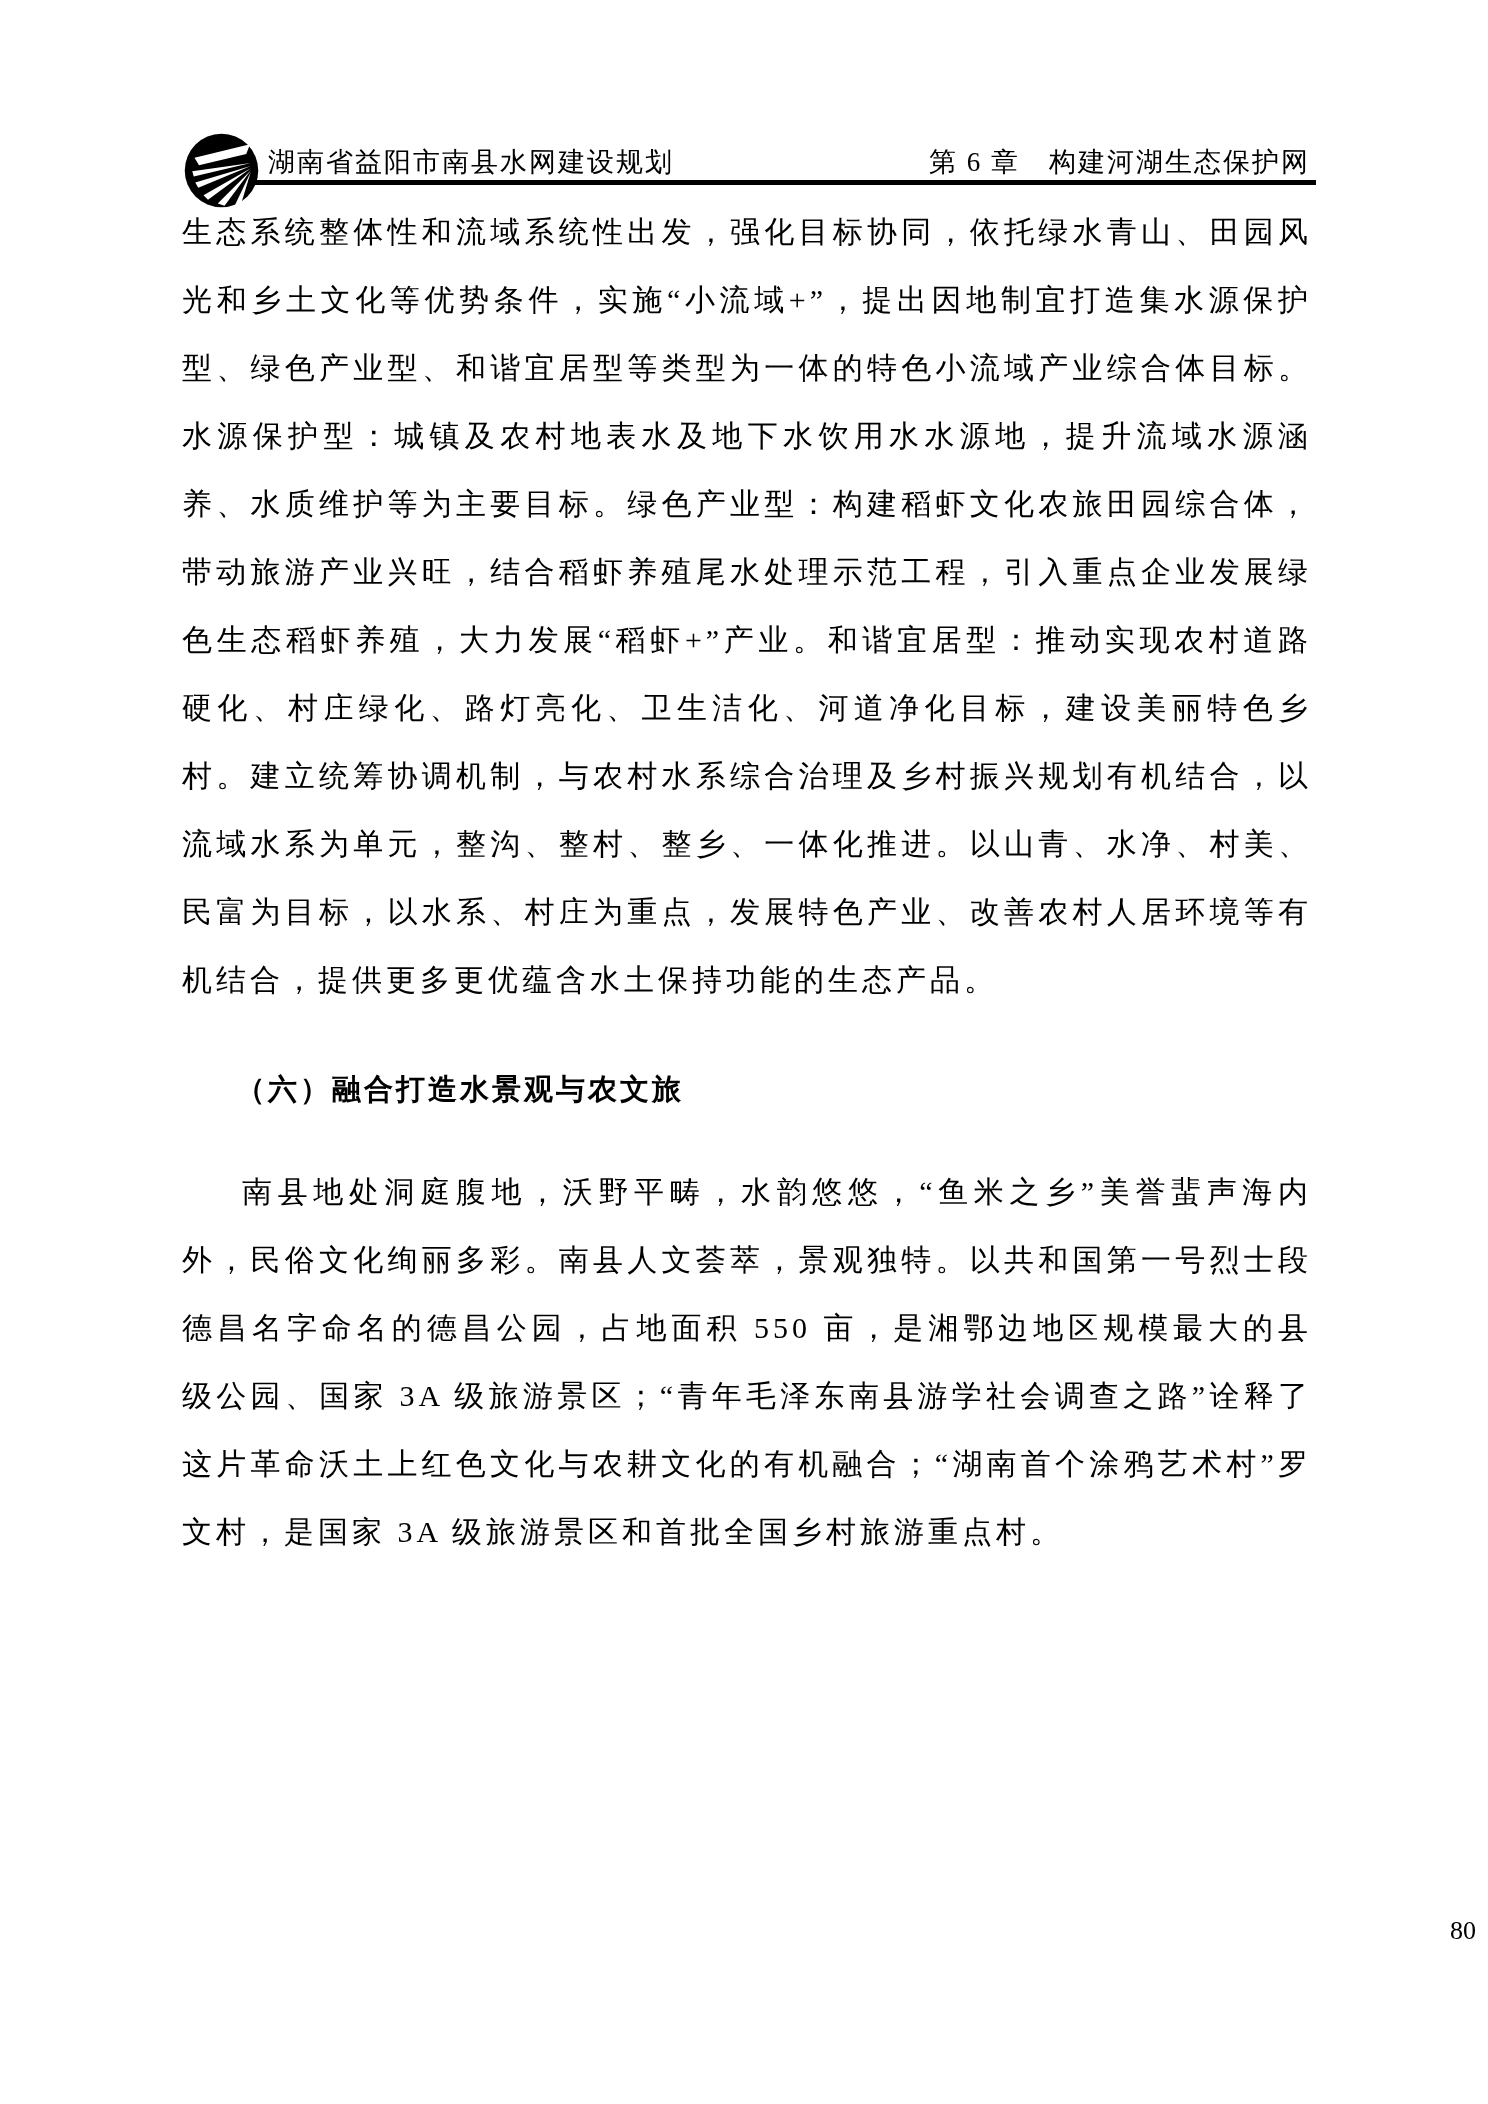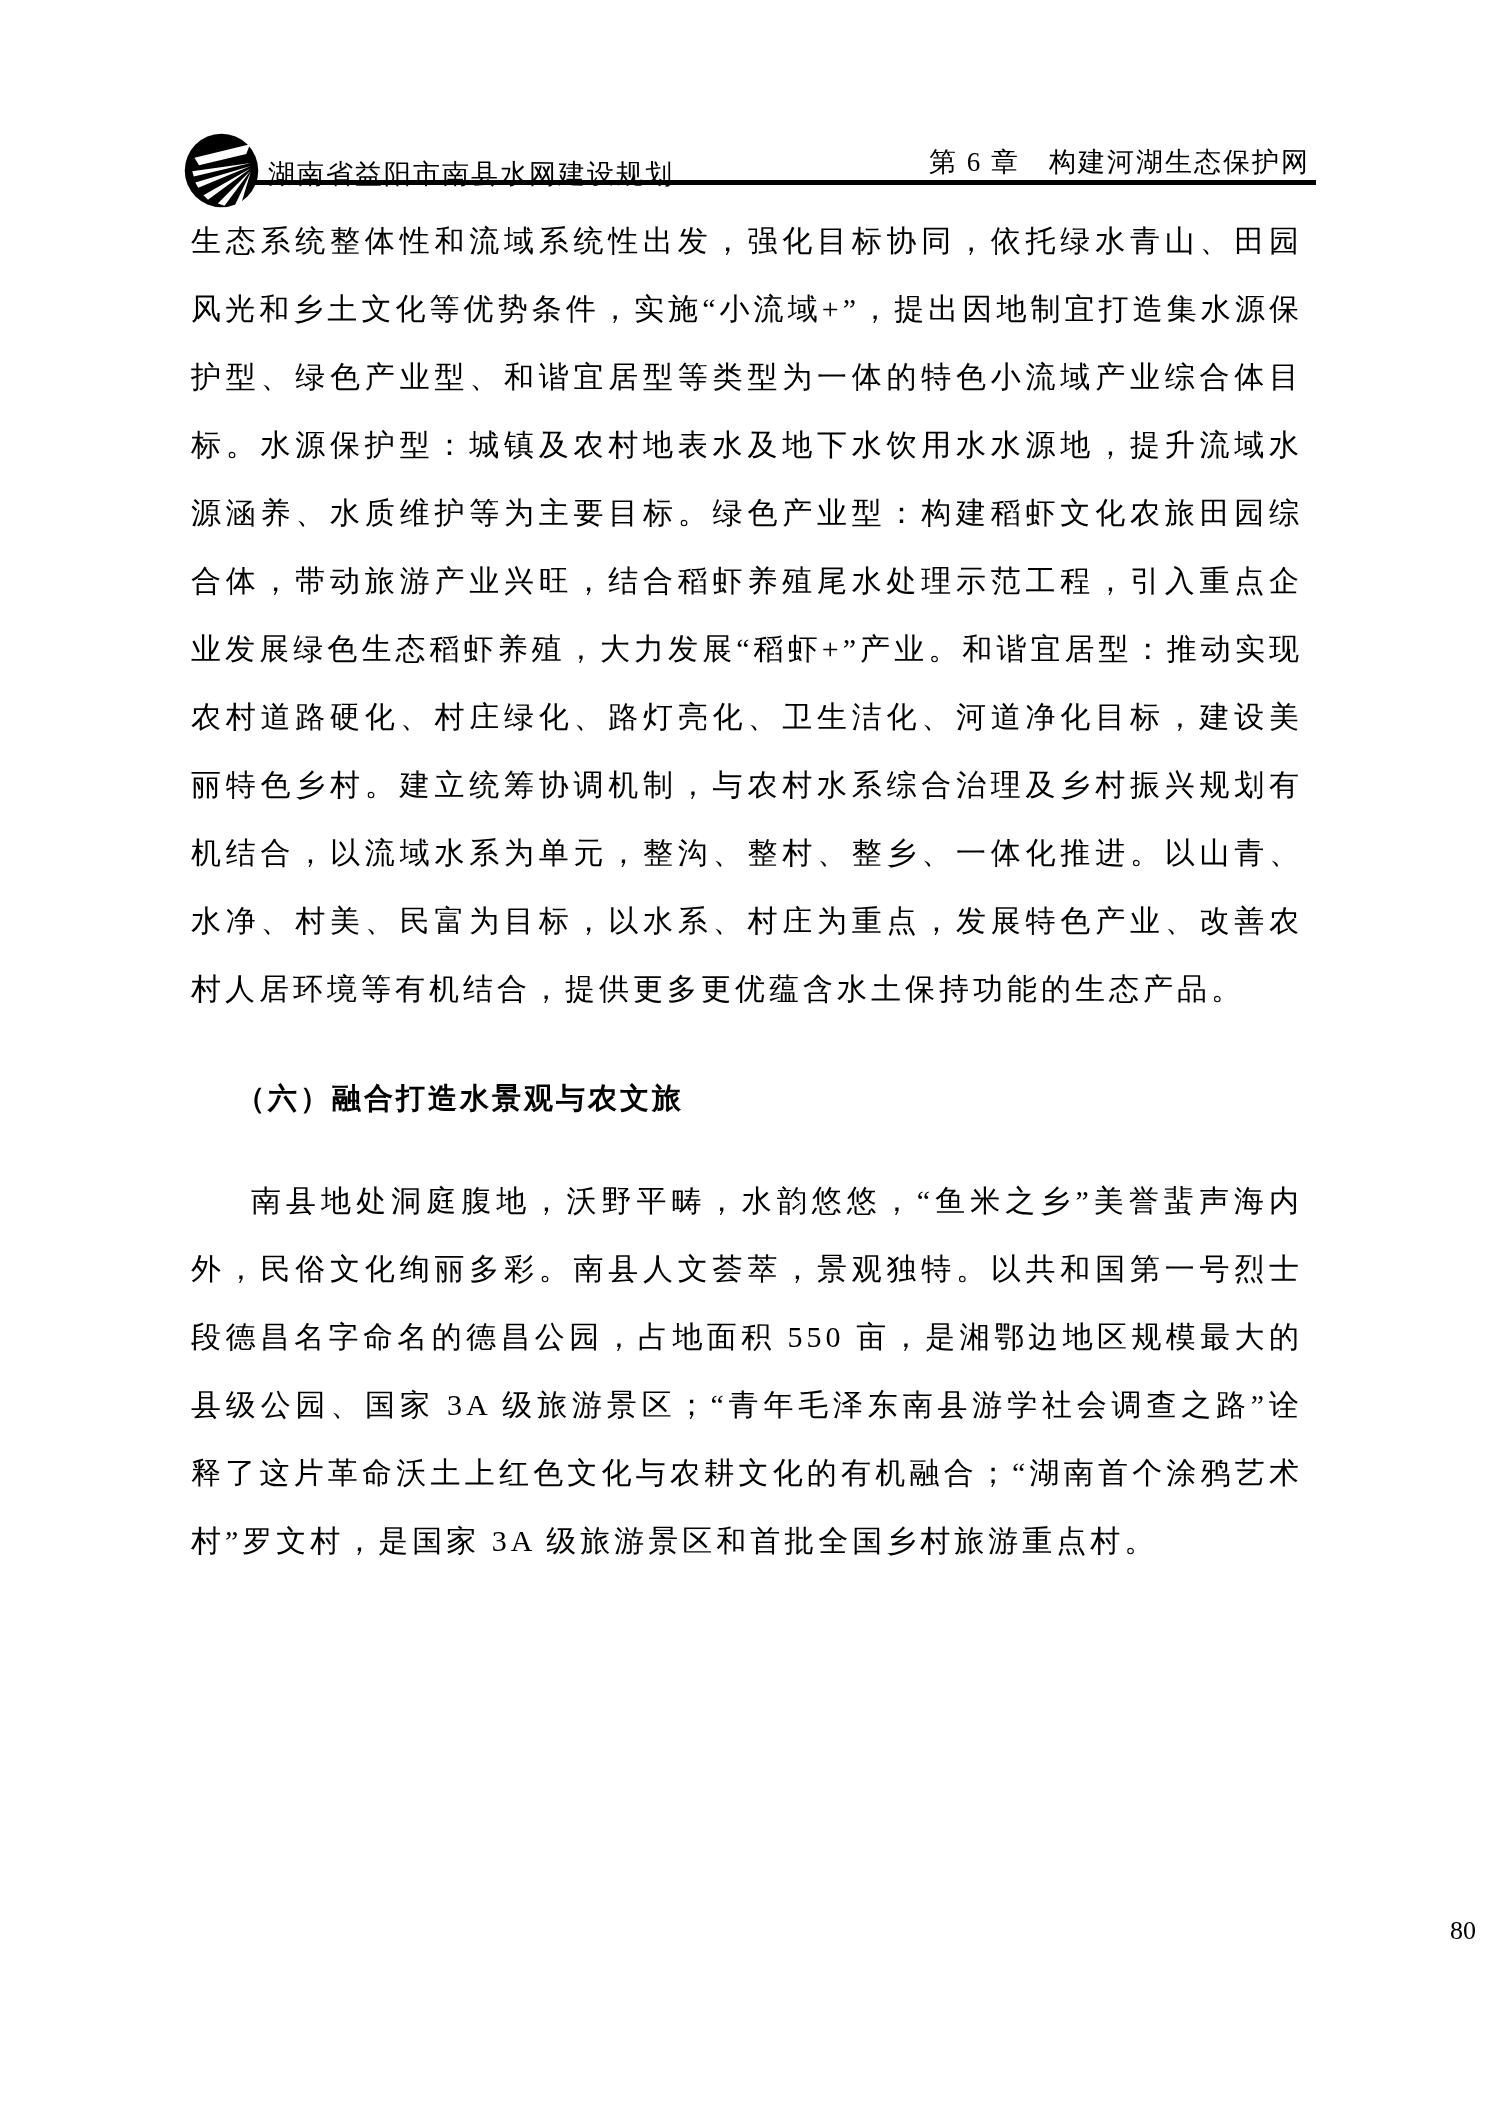--- a/index.html
+++ b/index.html
@@ -34,40 +34,39 @@
     z-index: 2;
   }
   .logo-wrap svg { display: block; width: 100%; height: 100%; }
   .doc-title {
     position: absolute;
     left: 268px;
     top: 144px;
     font-size: 27px;
     letter-spacing: 2px;
     white-space: nowrap;
-    margin-top: 12px;
   }
   .chapter-title {
     position: absolute;
     right: 178px;
     top: 144px;
     font-size: 27px;
     letter-spacing: 2px;
     white-space: nowrap;
   }
 
   
   .content {
     position: absolute;
     left: 178px;
     top: 194px;
     width: 1138px;
   }
   .para {
-    margin: 13px;
+    margin: 4px;
     font-size: 30px;
     line-height: 68px;
     letter-spacing: 4px;
     text-align: justify;
     text-justify: inter-ideograph;
   }
   .para.indent { text-indent: 2em; }
   .section-heading {
     margin: 44px 0 38px 0;
     font-family: "Liberation Sans", "DejaVu Sans", sans-serif;

